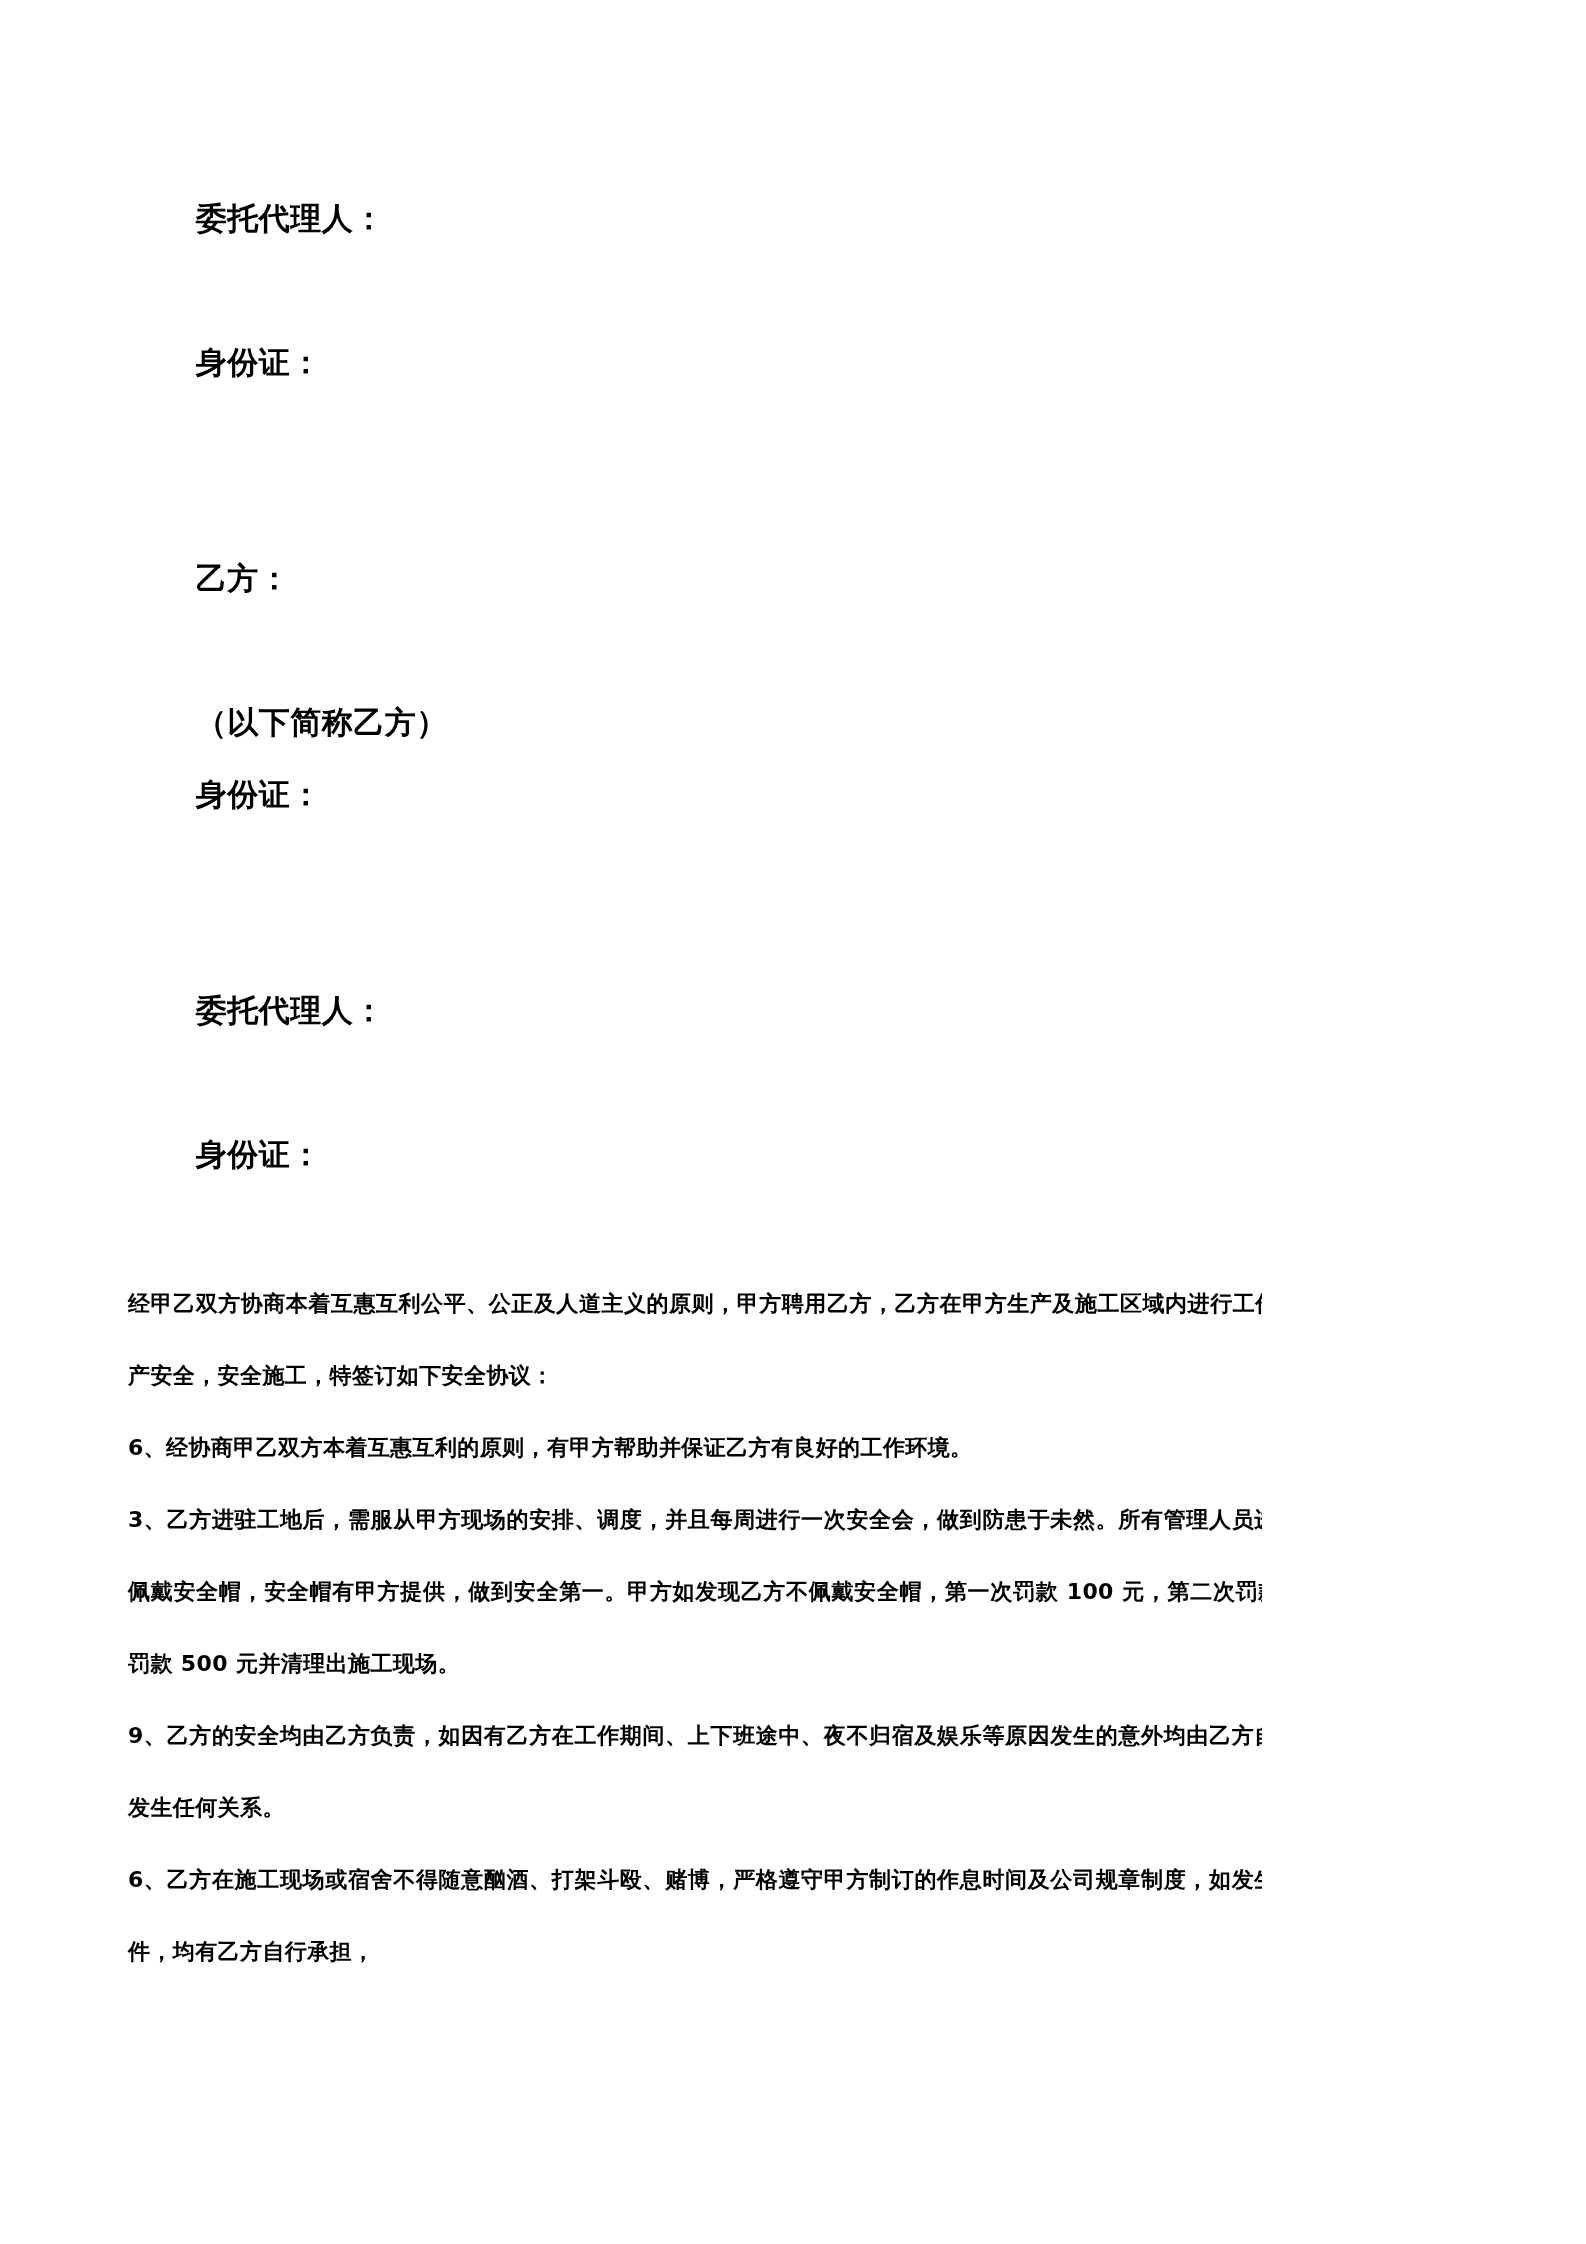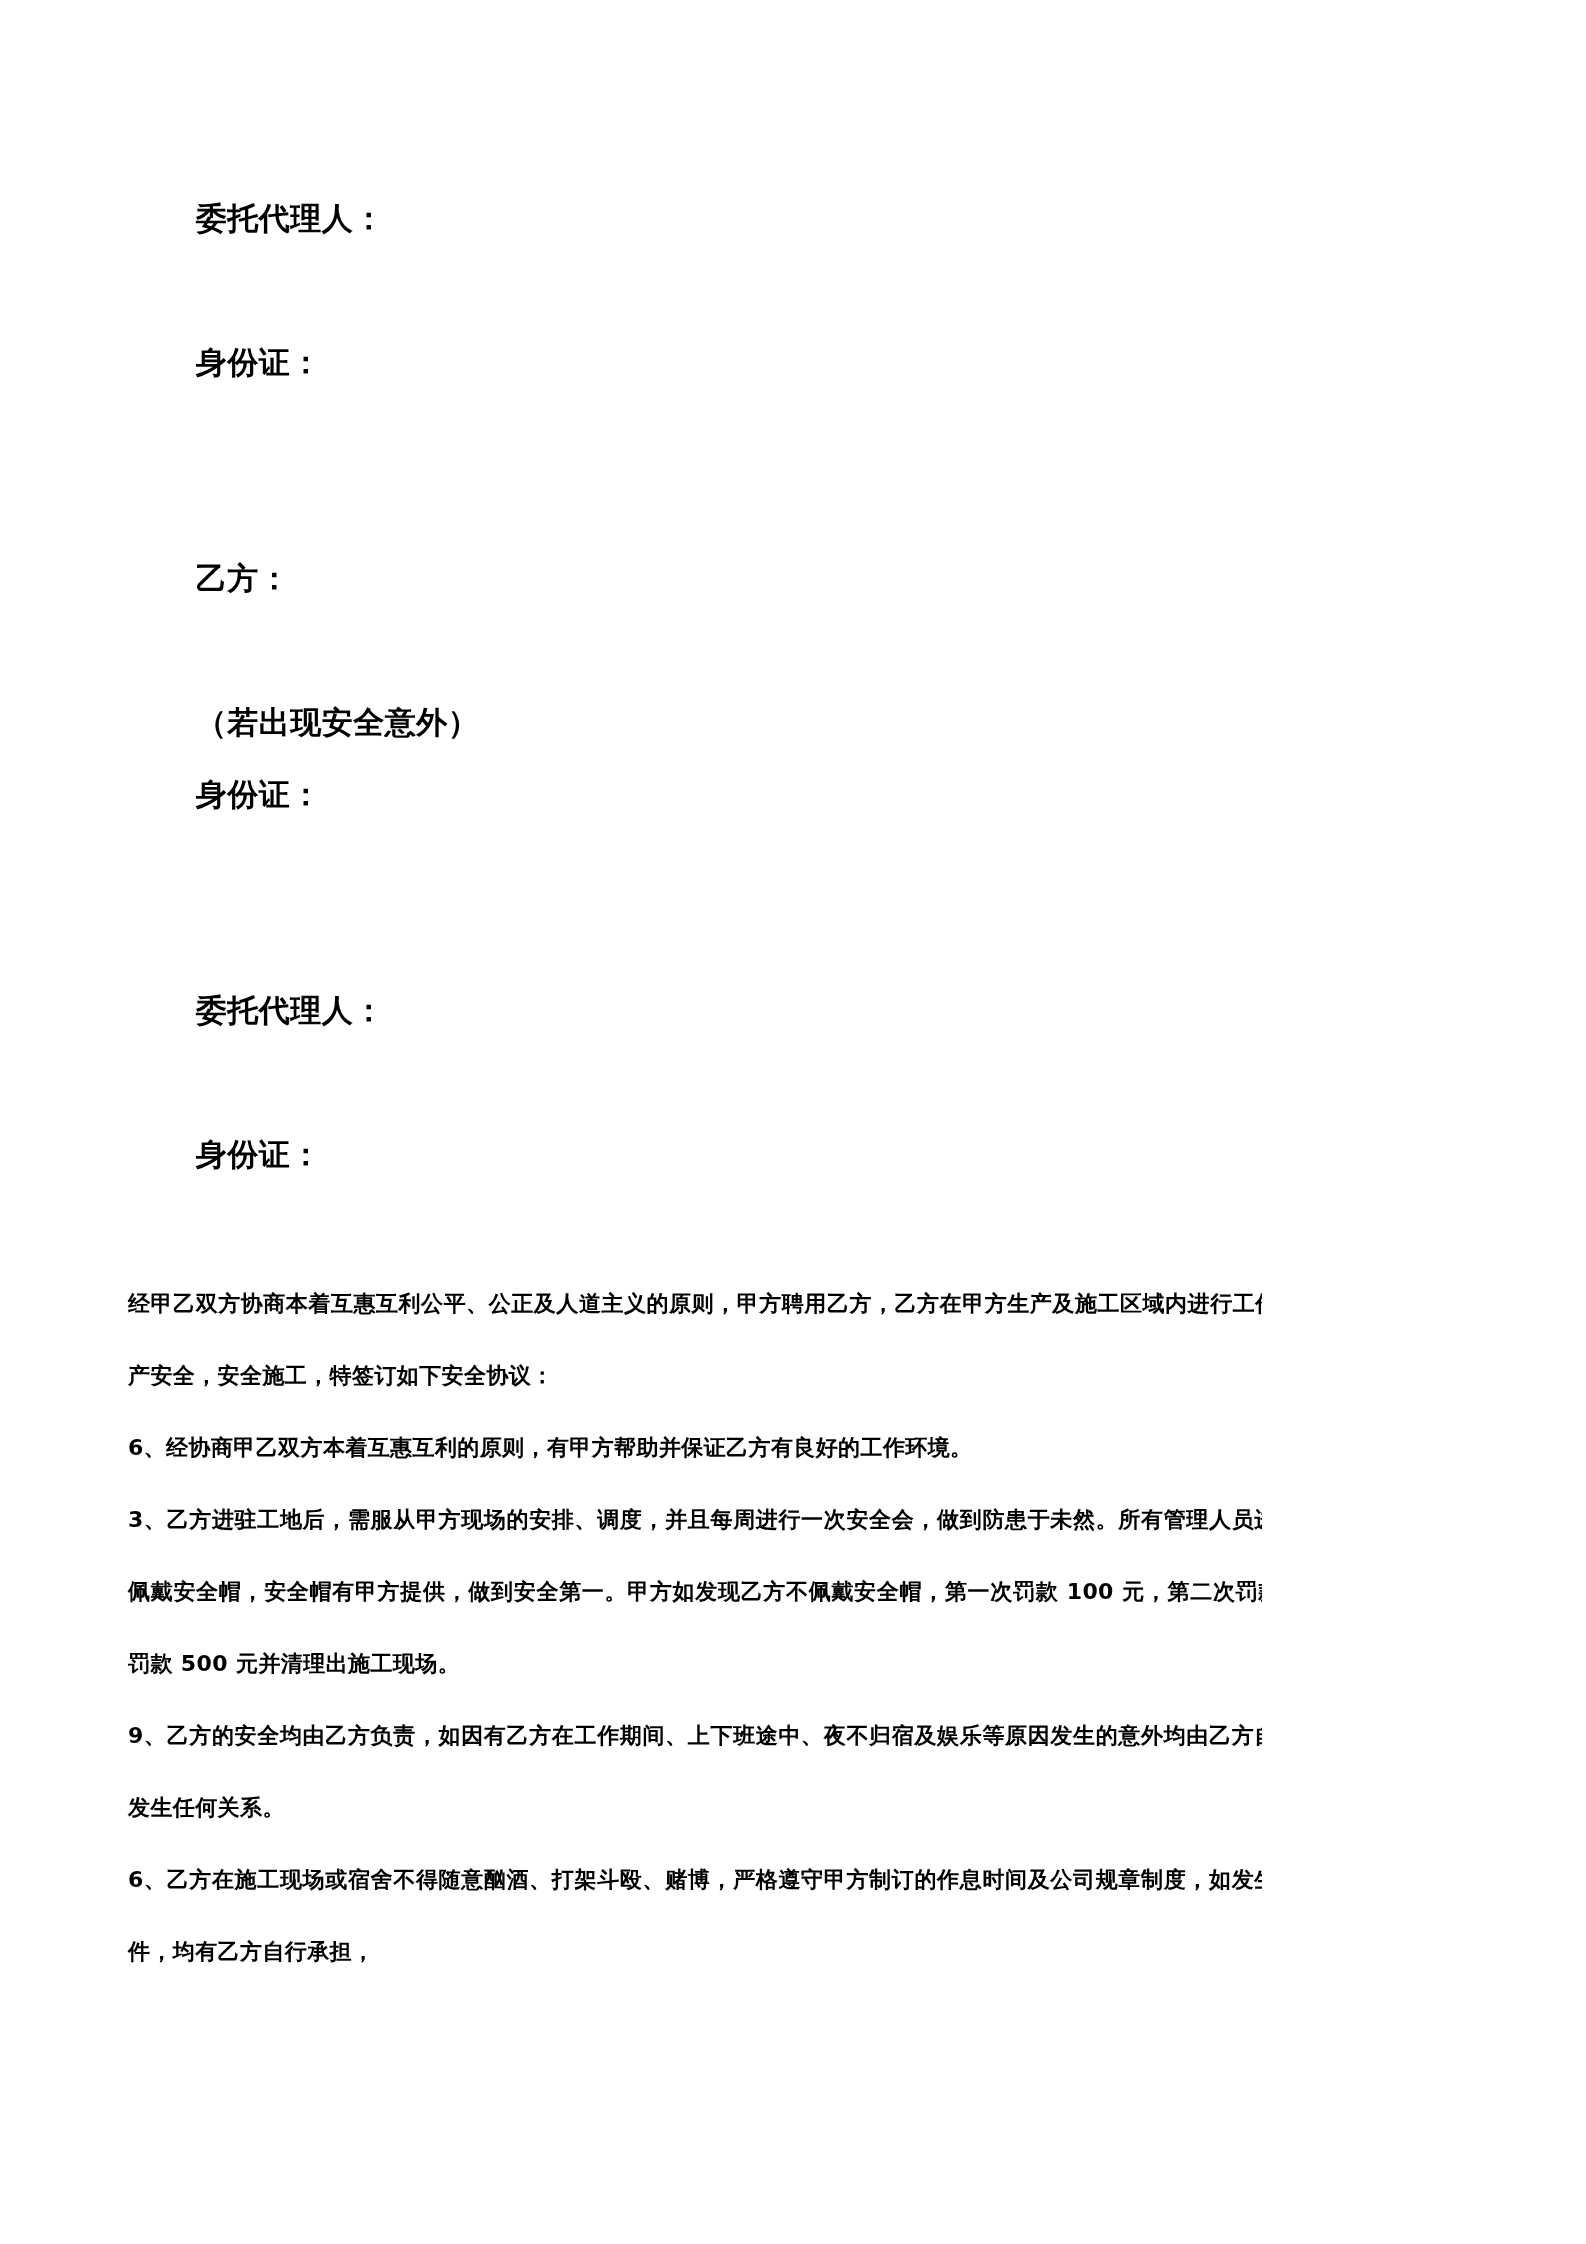--- a/index.html
+++ b/index.html
@@ -58,21 +58,21 @@
 
     <div class="line-row">
       <span class="seg-label">委托代理人：</span>
       <span class="gap-sm"></span>
       <span class="seg-label">身份证：</span>
     </div>
 
     <div class="line-row">
       <span class="seg-label">乙方：</span>
       <span class="gap-lg"></span>
-      <span class="seg-label">（若出现安全意外）</span>
+      <span class="seg-label">（以下简称乙方）</span>
       <span class="seg-label">身份证：</span>
     </div>
 
     <div class="line-row">
       <span class="seg-label">委托代理人：</span>
       <span class="gap-sm"></span>
       <span class="seg-label">身份证：</span>
     </div>
 
     <p class="para para-first">经甲乙双方协商本着互惠互利公平、公正及人道主义的原则，甲方聘用乙方，乙方在甲方生产及施工区域内进行工作，为保证人身及财产安全，安全施工，特签订如下安全协议：</p>

